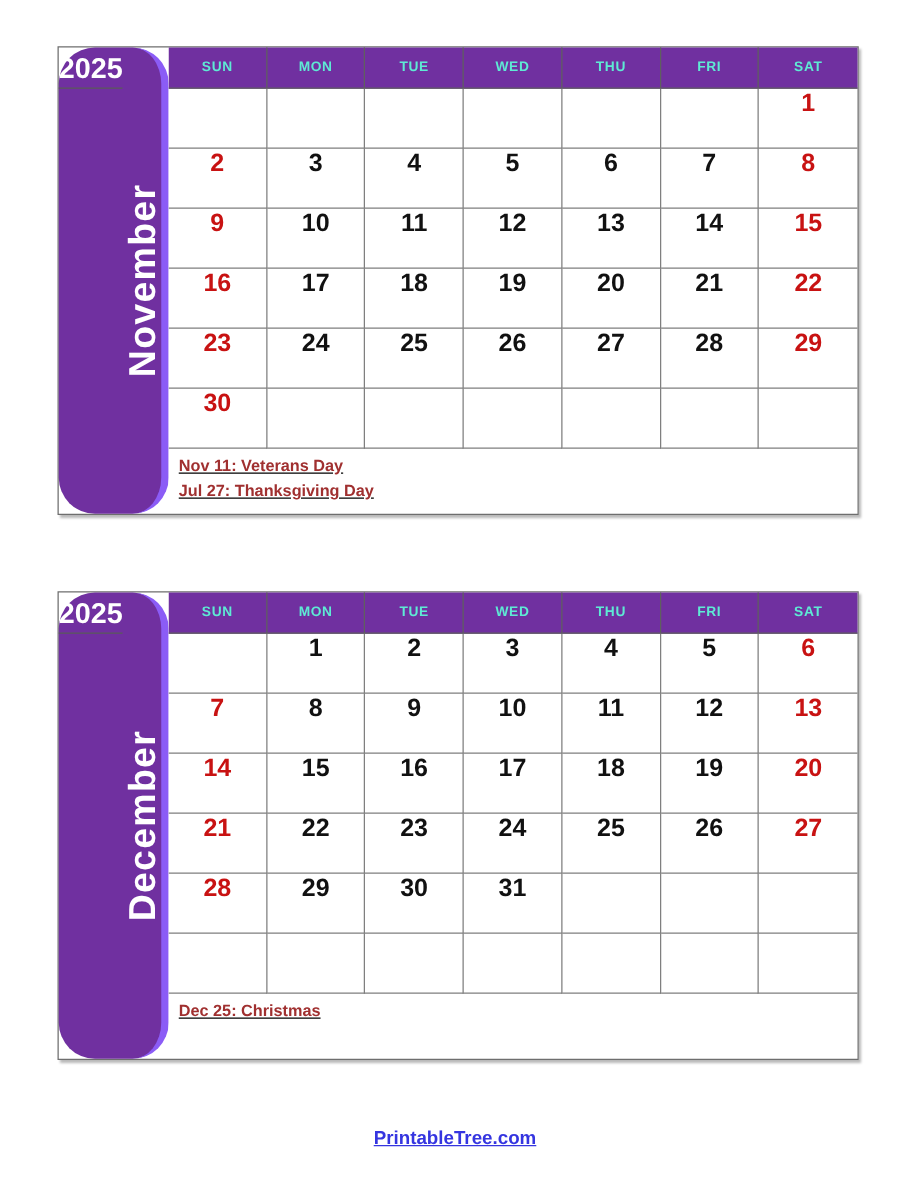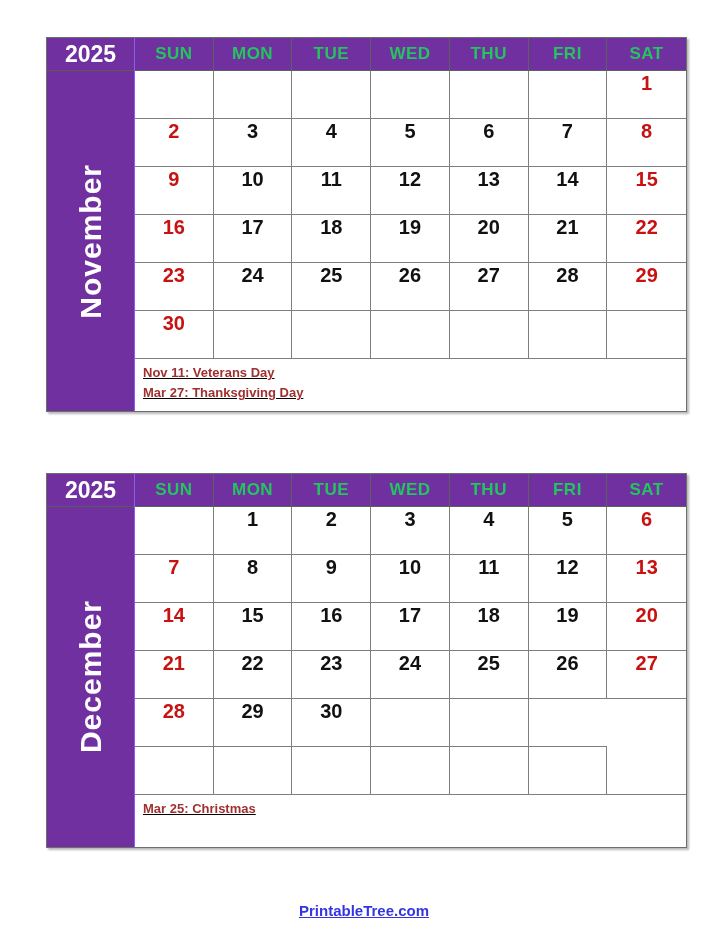--- a/index.html
+++ b/index.html
@@ -18,23 +18,24 @@
     box-sizing:border-box;
     background:#fff;
   }
   .cal-first { margin-top:37px; }
   .cal-second { margin-top:61px; }
 
   .sidebar {
     width:88px;
     background:var(--purple);
     display:flex;
-    flex-direction:column;
-    border-right:1px solid #8b5cf6;
-    box-sizing:border-box;
+    flex-direction:row;
+    border-right:6px solid #8b5cf6;
+    box-sizing:border-box;
+    border-radius:29px;
   }
   .year {
     height:33px; line-height:33px;
     text-align:center;
     color:#ffffff;
     font-weight:bold;
     font-size:23px;
     border-bottom:1px solid #5a5a5a;
     box-sizing:border-box;
   }
@@ -55,23 +56,23 @@
   }
 
   .grid { flex:1; display:flex; flex-direction:column; }
   .dow-row {
     display:grid;
     grid-template-columns:repeat(7,1fr);
     height:33px;
     background:var(--purple);
   }
   .dow {
-    color:#22c55e;
-    font-weight:bold;
-    font-size:17px;
+    color:#5eead4;
+    font-weight:bold;
+    font-size:11px;
     letter-spacing:0.5px;
     display:flex;
     align-items:center;
     justify-content:center;
     border-right:1px solid #5f5f5f;
     border-bottom:1px solid #5f5f5f;
     box-sizing:border-box;
   }
   .dow:last-child { border-right:none; }
 
@@ -185,21 +186,21 @@
           <div class="cell weekend">30</div>
           <div class="cell"></div>
           <div class="cell"></div>
           <div class="cell"></div>
           <div class="cell"></div>
           <div class="cell"></div>
           <div class="cell"></div>
         </div>
         <div class="holidays">
           <div class="holiday">Nov 11: Veterans Day</div>
-          <div class="holiday">Mar 27: Thanksgiving Day</div>
+          <div class="holiday">Jul 27: Thanksgiving Day</div>
         </div>
       </div>
     </div>
     <div class="cal cal-second">
       <div class="sidebar">
         <div class="year">2025</div>
         <div class="month-wrap">
           <span class="month-label">December</span>
         </div>
       </div>
@@ -246,35 +247,36 @@
           <div class="cell">23</div>
           <div class="cell">24</div>
           <div class="cell">25</div>
           <div class="cell">26</div>
           <div class="cell weekend">27</div>
         </div>
         <div class="week">
           <div class="cell weekend">28</div>
           <div class="cell">29</div>
           <div class="cell">30</div>
+          <div class="cell">31</div>
           <div class="cell"></div>
           <div class="cell"></div>
           <div class="cell"></div>
         </div>
         <div class="week">
           <div class="cell"></div>
           <div class="cell"></div>
           <div class="cell"></div>
           <div class="cell"></div>
           <div class="cell"></div>
           <div class="cell"></div>
           <div class="cell"></div>
         </div>
         <div class="holidays">
-          <div class="holiday">Mar 25: Christmas</div>
+          <div class="holiday">Dec 25: Christmas</div>
         </div>
       </div>
     </div>
   </div>
 
 <div class="footer">
   <a href="#">PrintableTree.com</a>
 </div>
 
 </body></html>

